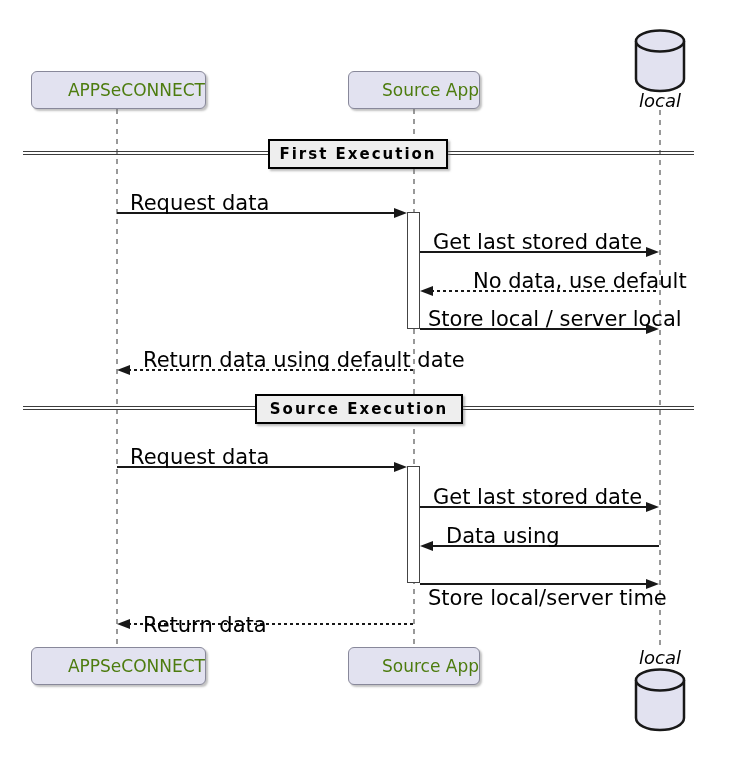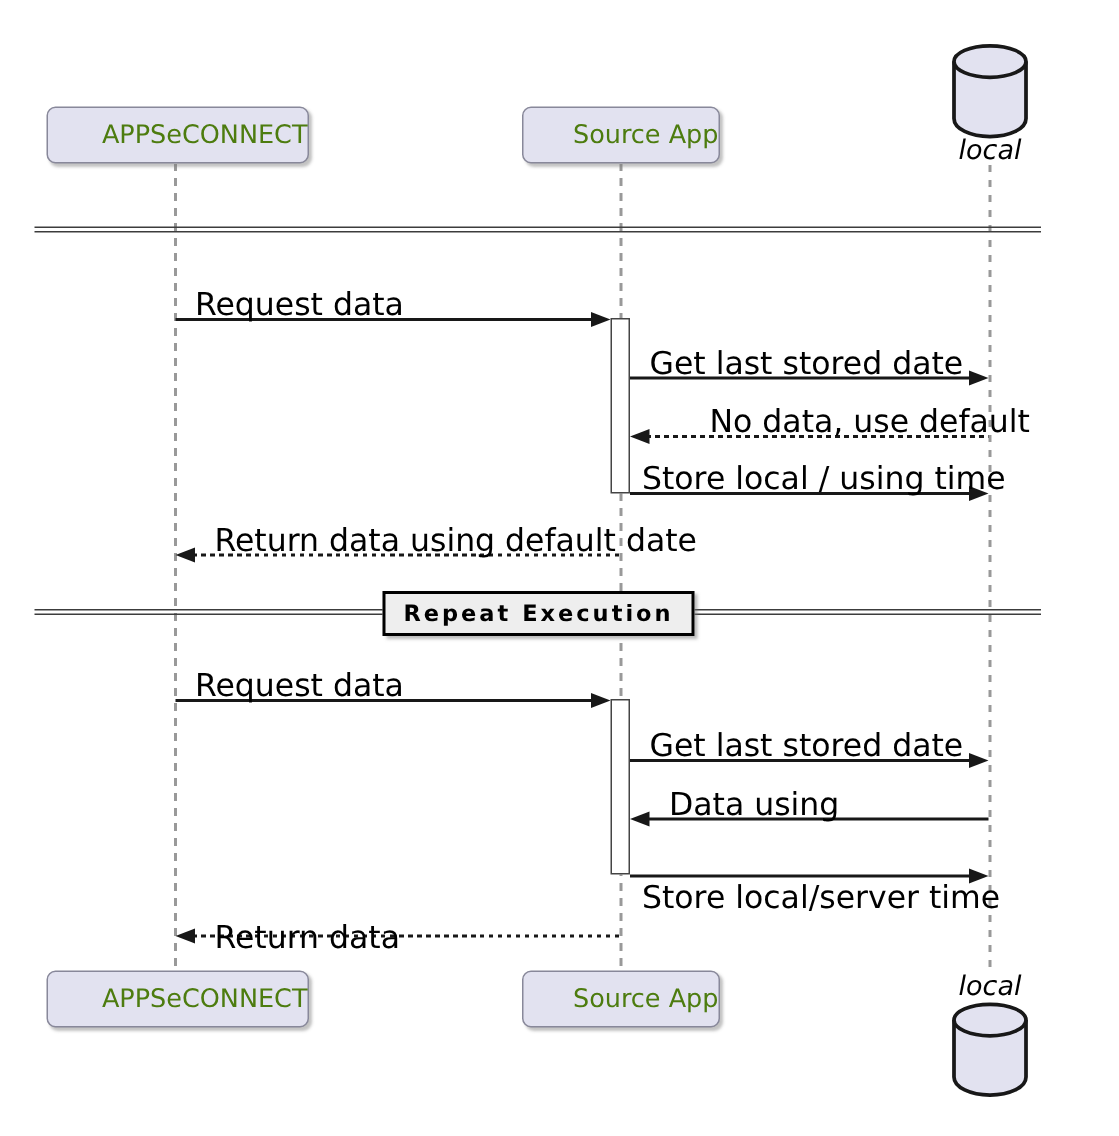--- a/index.html
+++ b/index.html
@@ -67,21 +67,21 @@
       <div class="msg-head r" style="left: 394px; top: 208px;"></div>
       <div class="msg-label" style="left: 130px; top: 191px;">Request data</div>
       <div class="msg-line solid" style="left: 420px; top: 251px; width: 228px;"></div>
       <div class="msg-head r" style="left: 646px; top: 247px;"></div>
       <div class="msg-label" style="left: 433px; top: 230px;">Get last stored date</div>
       <div class="msg-line dashed" style="left: 431px; top: 290px; width: 228px;"></div>
       <div class="msg-head l" style="left: 420px; top: 286px;"></div>
       <div class="msg-label" style="left: 446px; top: 269px; margin-left: 27px;">No data, use default</div>
       <div class="msg-line solid" style="left: 420px; top: 328px; width: 228px;"></div>
       <div class="msg-head r" style="left: 646px; top: 324px;"></div>
-      <div class="msg-label" style="left: 428px; top: 307px;">Store local / using time</div>
+      <div class="msg-label" style="left: 428px; top: 307px;">Store local / server local</div>
       <div class="msg-line dashed" style="left: 128px; top: 369px; width: 285px;"></div>
       <div class="msg-head l" style="left: 117px; top: 365px;"></div>
       <div class="msg-label" style="left: 143px; top: 348px;">Return data using default date</div>
       <div class="msg-line solid" style="left: 117px; top: 466px; width: 279px;"></div>
       <div class="msg-head r" style="left: 394px; top: 462px;"></div>
       <div class="msg-label" style="left: 130px; top: 445px;">Request data</div>
       <div class="msg-line solid" style="left: 420px; top: 506px; width: 228px;"></div>
       <div class="msg-head r" style="left: 646px; top: 502px;"></div>
       <div class="msg-label" style="left: 433px; top: 485px;">Get last stored date</div>
       <div class="msg-line solid" style="left: 431px; top: 545px; width: 228px;"></div>
@@ -101,22 +101,25 @@
   <div class="participant" style="left:348px;top:71px;width:132px;">
     <span>Source App</span>
   </div>
 
   <svg class="db-icon" style="left:633px;top:28px;" width="54" height="66" viewBox="0 0 54 66">
     <path d="M3,13 L3,51 C3,58 14,63 27,63 C40,63 51,58 51,51 L51,13" fill="#E2E2F0" stroke="#181818" stroke-width="2.5"></path>
     <ellipse cx="27" cy="13" rx="24" ry="10.5" fill="#E2E2F0" stroke="#181818" stroke-width="2.5"></ellipse>
   </svg>
   <div class="db-label" style="left:620px;top:90px;">local</div>
 
+  <div class="divider-label" style="left:268px;top:139px;width:180px;">
+    <span>First Execution</span>
+  </div>
   <div class="divider-label" style="left:255px;top:394px;width:208px;">
-    <span>Repeat Execution</span>
+    <span>Source Execution</span>
   </div>
 
   <div class="participant" style="left:31px;top:647px;width:175px;">
     <span>APPSeCONNECT</span>
   </div>
   <div class="participant" style="left:348px;top:647px;width:132px;">
     <span>Source App</span>
   </div>
 
   <div class="db-label" style="left:620px;top:647px;">local</div>

